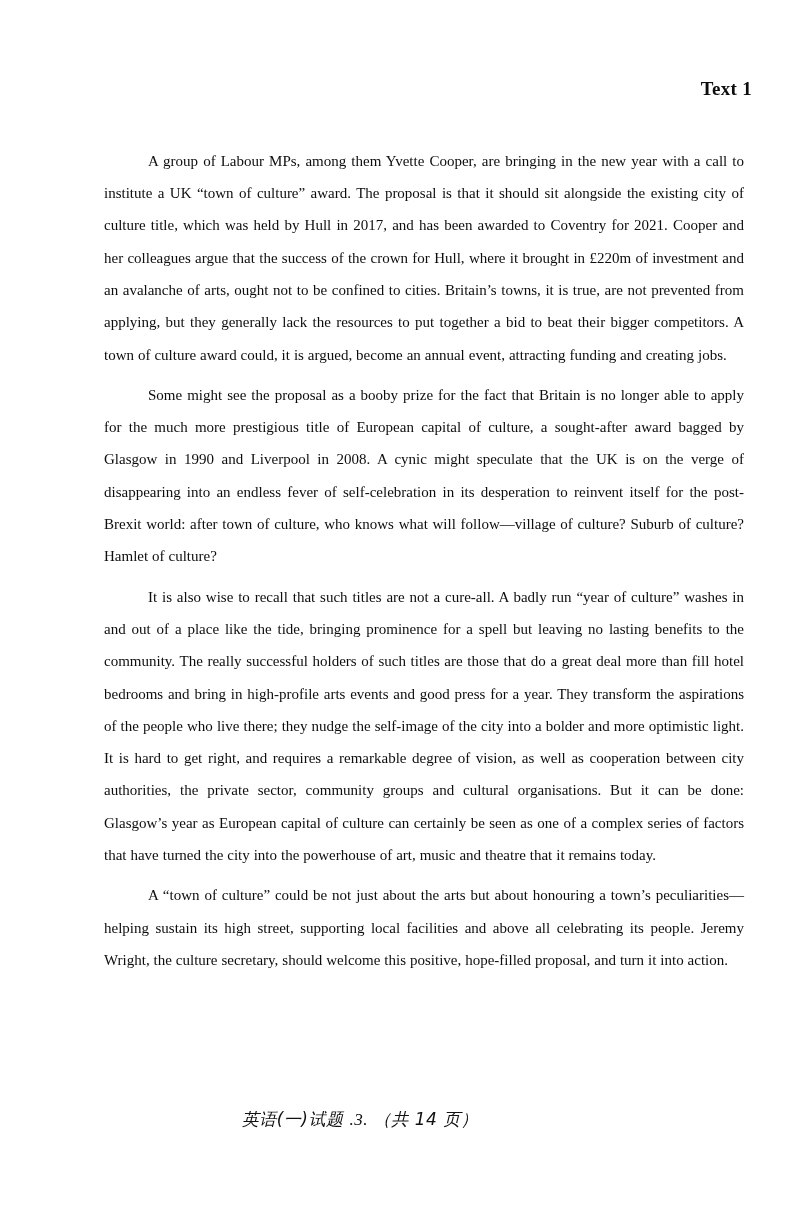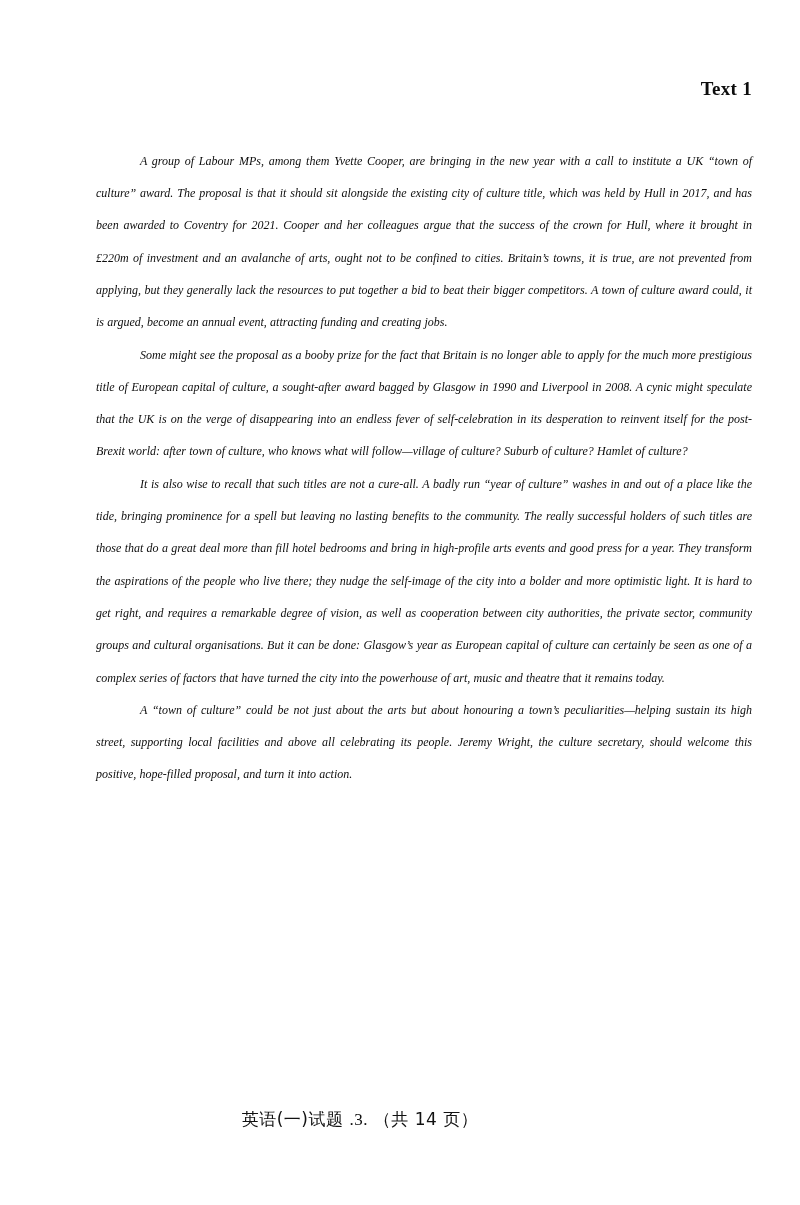--- a/index.html
+++ b/index.html
@@ -35,47 +35,47 @@
   .doc-title {
     text-align: right;
     font-weight: bold;
     font-size: 19px;
     letter-spacing: 0.3px;
     margin: 0 0 44px 0;
     line-height: 1.2;
   }
 
   .para {
-    margin: 0;
-    font-size: 12px;
+    margin: 8px;
+    font-size: 15px;
     line-height: 32.3px;
     text-align: justify;
     text-justify: inter-word;
     text-indent: 44px;
     word-spacing: 0.2px;
     -webkit-hyphens: none;
     hyphens: none;
-    font-style: italic;
   }
 
   .para + .para {
     margin-top: 0;
   }
 
   .footer {
     position: absolute;
     left: 0;
     top: 1106px;
     width: 720px;
     text-align: center;
     font-size: 17px;
     line-height: 26px;
     font-family: "DejaVu Sans", "Liberation Sans", sans-serif;
     color: #111111;
     letter-spacing: 0.5px;
+    font-style: italic;
   }
 
   .footer .fnum {
     font-family: "Liberation Serif", "DejaVu Serif", serif;
   }
 </style>
 </head>
 <body>
 
 <div class="page">

